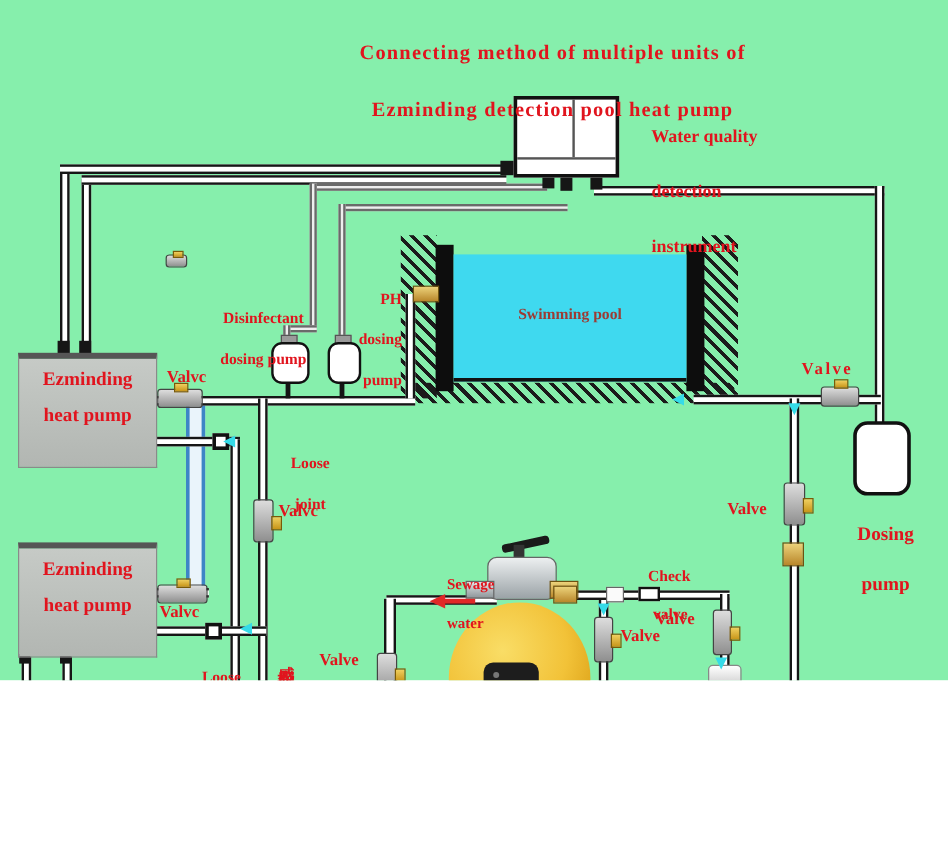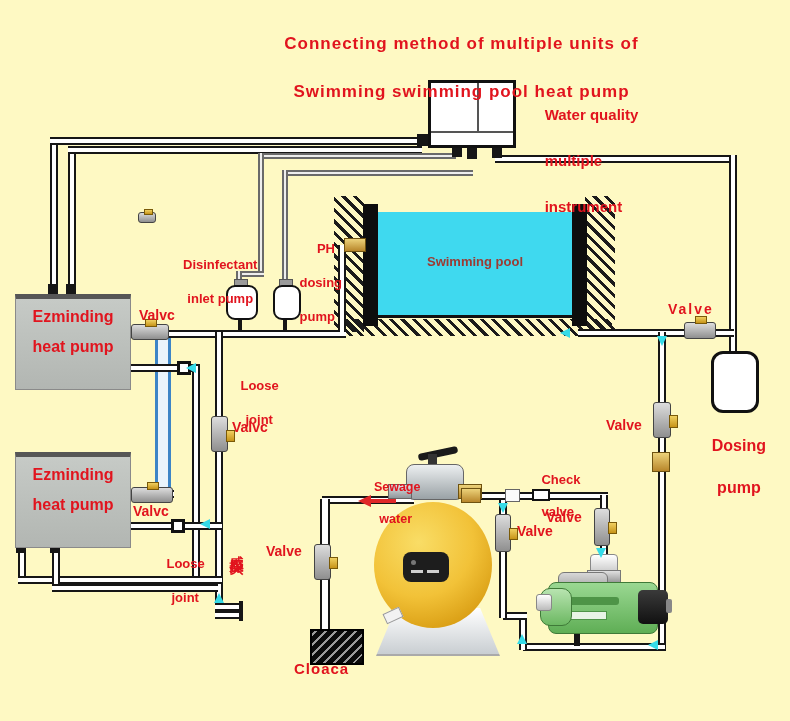--- a/index.html
+++ b/index.html
@@ -1,17 +1,17 @@
 <!DOCTYPE html>
 <html><head>
 <meta charset="utf-8">
 <style>
   html,body{margin:0;padding:0;background:#fff;}
-  #stage{position:relative;width:790px;height:721px;background:#fef9c3;overflow:hidden;
-         font-family:Liberation Sans, sans-serif;}
+  #stage{position:relative;width:790px;height:567px;background:#86efac;overflow:hidden;
+         font-family:Liberation Serif, serif;}
   .lbl{position:absolute;color:#e1141e;font-weight:bold;white-space:pre;z-index:9;}
   .dk{color:#9c3b33;}
   
   .ph{position:absolute;height:8px;border-top:2px solid #161616;border-bottom:2px solid #161616;background:#fff;box-sizing:border-box;z-index:2;}
   .pv{position:absolute;width:8px;border-left:2px solid #161616;border-right:2px solid #161616;background:#fff;box-sizing:border-box;z-index:2;}
   
   .th{position:absolute;height:6px;border-top:2px solid #6a6a6a;border-bottom:2px solid #6a6a6a;background:#eee;box-sizing:border-box;z-index:2;}
   .tv{position:absolute;width:6px;border-left:2px solid #6a6a6a;border-right:2px solid #6a6a6a;background:#eee;box-sizing:border-box;z-index:2;}
   
   .bv{position:absolute;width:16px;border-left:3px solid #3d85c6;border-right:3px solid #3d85c6;background:#eaf4fb;box-sizing:border-box;z-index:1;}
@@ -34,21 +34,21 @@
   .bottle{position:absolute;background:#fff;border:2px solid #111;border-radius:9px;z-index:4;}
   .cap{position:absolute;background:#9a9a9a;border:1px solid #555;z-index:4;}
 </style>
 </head>
 <body>
 
 <div id="stage">
 
   <div class="lbl" style="left:100px;top:8px;width:700px;text-align:center;font-size:17px;line-height:24px;letter-spacing:1px;">
     <span>Connecting method of multiple units of</span><br>
-    <span>Swimming swimming pool heat pump</span>
+    <span>Ezminding detection pool heat pump</span>
   </div>
 
   <div class="pv" style="left:50px;top:140px;height:155px;"></div>
   <div class="pv" style="left:68px;top:149px;height:146px;"></div>
   <div class="ph" style="left:50px;top:137px;width:372px;"></div>
   <div class="ph" style="left:68px;top:146px;width:354px;"></div>
   <div class="ph" style="left:495px;top:155px;width:242px;"></div>
   <div class="pv" style="left:729px;top:155px;height:199px;"></div>
   <div class="ph" style="left:578px;top:329px;width:156px;"></div>
   <div class="pv" style="left:658px;top:332px;height:319px;"></div>
@@ -87,21 +87,21 @@
   <div style="position:absolute;left:428px;top:80px;width:88px;height:68px;background:#fff;border:3px solid #111;box-sizing:border-box;z-index:4;">
     <div style="position:absolute;left:46px;top:0;width:2px;height:48px;background:#555;"></div>
     <div style="position:absolute;left:0;top:48px;width:82px;height:2px;background:#555;"></div>
   </div>
   <div class="stub" style="left:417px;top:134px;width:12px;height:12px;"></div>
   <div class="stub" style="left:452px;top:146px;width:10px;height:11px;"></div>
   <div class="stub" style="left:467px;top:146px;width:10px;height:13px;"></div>
   <div class="stub" style="left:492px;top:146px;width:10px;height:12px;"></div>
   <div class="lbl" style="left:528px;top:80px;font-size:15px;line-height:23px;">
     <span>Water quality</span><br>
-    <span>multiple</span><br>
+    <span>detection</span><br>
     <span>instrument</span>
   </div>
 
   <div class="hatch" style="left:334px;top:196px;width:30px;height:136px;"></div>
   <div class="hatch" style="left:585px;top:196px;width:30px;height:136px;"></div>
   <div class="hatch" style="left:342px;top:319px;width:270px;height:17px;"></div>
   <div class="wall" style="left:363px;top:204px;width:15px;height:122px;"></div>
   <div class="wall" style="left:572px;top:204px;width:15px;height:122px;"></div>
   <div style="position:absolute;left:378px;top:212px;width:194px;height:106px;background:#3fd9ef;border-bottom:3px solid #111;box-sizing:border-box;z-index:3;">
     <div class="lbl dk" style="left:0;top:42px;width:194px;text-align:center;font-size:13px;">Swimming pool</div>
@@ -122,21 +122,21 @@
   </div>
 
   <div class="cap" style="left:234px;top:279px;width:12px;height:8px;"></div>
   <div class="cap" style="left:279px;top:279px;width:12px;height:8px;"></div>
   <div class="bottle" style="left:226px;top:285px;width:28px;height:31px;"></div>
   <div class="bottle" style="left:273px;top:285px;width:24px;height:31px;"></div>
   <div class="stub" style="left:238px;top:316px;width:4px;height:16px;"></div>
   <div class="stub" style="left:283px;top:316px;width:4px;height:16px;"></div>
   <div class="lbl" style="left:158px;top:239px;width:110px;text-align:center;font-size:13px;line-height:17px;">
     <span>Disinfectant</span><br>
-    <span>inlet pump</span>
+    <span>dosing pump</span>
   </div>
   <div class="lbl" style="left:285px;top:223px;width:50px;text-align:right;font-size:13px;line-height:17px;">
     <span>PH</span><br>
     <span>dosing</span><br>
     <span>pump</span>
   </div>
 
   <div class="bottle" style="left:711px;top:351px;width:42px;height:56px;border-radius:12px;border-width:3px;"></div>
   <div class="lbl" style="left:692px;top:414px;width:76px;text-align:center;font-size:16px;line-height:21px;">
     <span>Dosing</span><br>
@@ -192,28 +192,28 @@
     <span>Loose</span><br>
     <span>joint</span>
   </div>
   <div class="ljoint" style="left:171px;top:519px;"></div>
   <div class="lbl" style="left:152px;top:538px;width:52px;text-align:center;font-size:13px;line-height:17px;">
     <span>Loose</span><br>
     <span>joint</span>
   </div>
 
   <div class="cvalve" style="left:532px;top:489px;"></div>
-  <div class="lbl" style="left:527px;top:456px;width:46px;text-align:left;font-size:13px;line-height:16px;">
+  <div class="lbl" style="left:527px;top:456px;width:46px;text-align:right;font-size:13px;line-height:16px;">
     <span>Check</span><br>
     <span>valve</span>
   </div>
   <div class="brass" style="left:461px;top:488px;width:18px;height:13px;"></div>
   <div class="sleeve" style="left:505px;top:489px;width:13px;height:11px;"></div>
 
-  <div class="lbl" style="left:360px;top:463px;width:52px;text-align:right;font-size:12.5px;line-height:16px;">
+  <div class="lbl" style="left:360px;top:463px;width:52px;text-align:left;font-size:12.5px;line-height:16px;">
     <span>Sewage</span><br>
     <span>water</span>
   </div>
   <div style="position:absolute;left:358px;top:495px;z-index:6;">
     <div style="position:absolute;left:0;top:0;width:0;height:0;border-top:6px solid transparent;border-bottom:6px solid transparent;border-right:13px solid #e02828;"></div>
     <div style="position:absolute;left:12px;top:4px;width:26px;height:4px;background:#e02828;"></div>
   </div>
   <div class="lbl" style="left:228px;top:544px;font-size:14px;writing-mode:vertical-rl;letter-spacing:2px;height:66px;">感应探头</div>
 
   <div style="position:absolute;left:310px;top:629px;width:54px;height:36px;border:2px solid #000;box-sizing:border-box;

